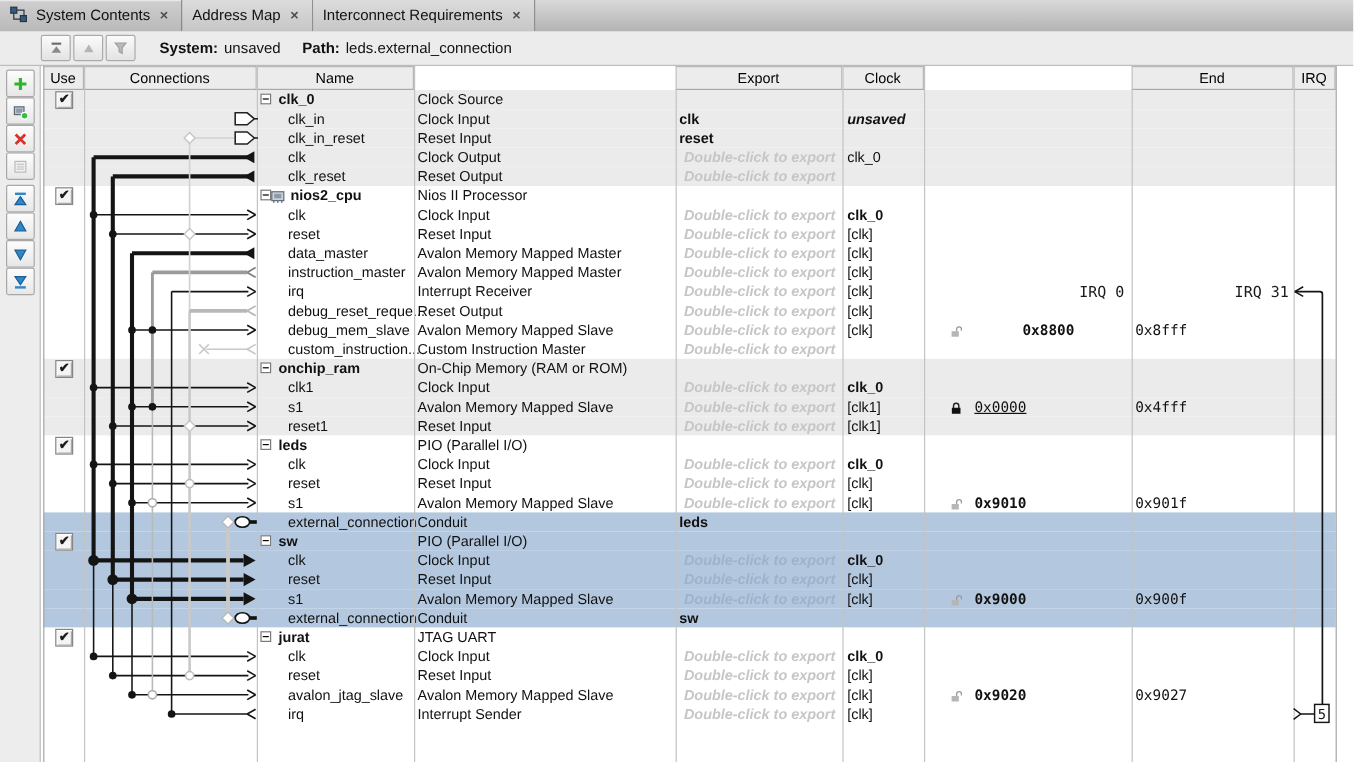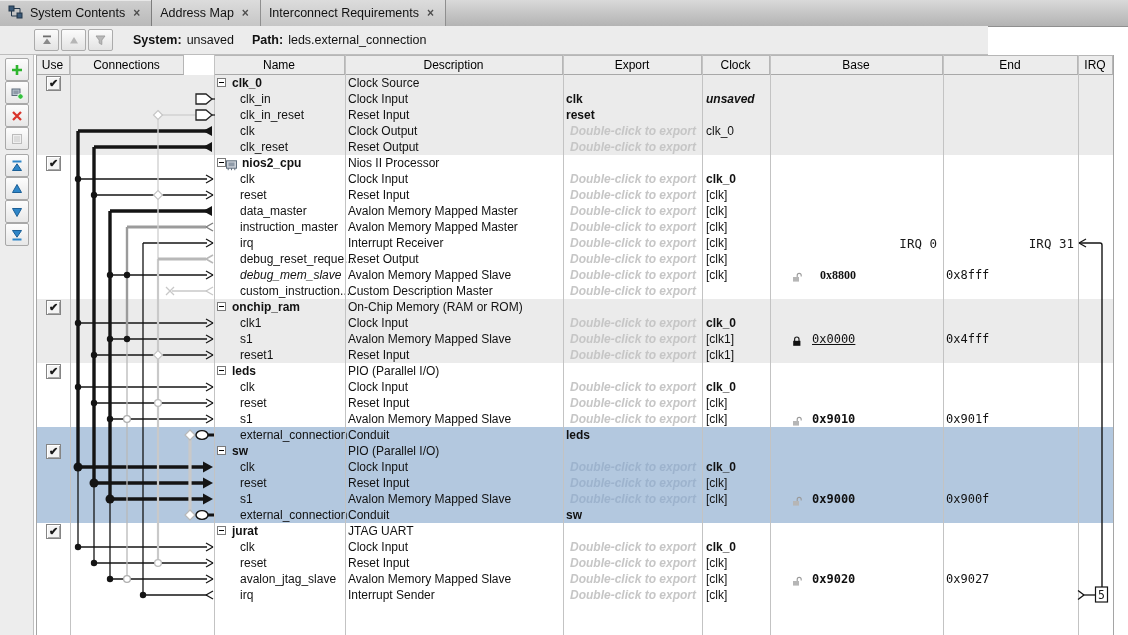--- a/index.html
+++ b/index.html
@@ -8,21 +8,21 @@
   
   #tabbar{position:absolute;left:0;top:0;width:1128px;height:26px;
           background:linear-gradient(#d9d9d9,#b3b3b3);border-bottom:1px solid #8f8f8f;
           display:flex;align-items:stretch;}
   .tab{display:flex;align-items:center;gap:7px;padding:0 10px 0 8px;font-size:12.5px;color:#111;
        border-right:1px solid #8f8f8f;background:linear-gradient(#dcdcdc,#c6c6c6);}
   .tab.active{background:linear-gradient(#cfcfcf,#b9b9b9);border-right:1px solid #7d7d7d;
        box-shadow:inset 0 1px 0 #e8e8e8;}
   .tab .close{color:#4e4e4e;font-weight:bold;font-size:12px;line-height:12px;padding:0 1px;}
   
-  #subbar{position:absolute;left:0;top:26px;width:988px;height:28px;background:#ececec;
+  #subbar{position:absolute;left:0;top:26px;width:1128px;height:28px;background:#ececec;
           border-bottom:1px solid #bdbdbd;display:flex;align-items:center;font-size:12.5px;color:#111;}
   .sbtn{width:23px;height:20px;margin-right:2px;background:linear-gradient(#fbfbfb,#e3e3e3);
         border:1px solid #ababab;border-radius:2px;display:flex;align-items:center;justify-content:center;}
   #subbar .lbl{font-weight:bold;margin-left:18px;}
   #subbar .val{margin-left:5px;}
   
   #side{position:absolute;left:0;top:55px;width:33px;height:580px;background:#ededed;border-right:1px solid #c0c0c0;}
   .vbtn{position:absolute;left:5px;width:22px;height:21px;background:linear-gradient(#fdfdfd,#e7e7e7);
         border:1px solid #a8a8a8;border-radius:2px;display:flex;align-items:center;justify-content:center;}
   
@@ -140,26 +140,24 @@
     <div class="vbtn" style="top:168px">
         <svg width="14" height="14" viewBox="0 0 14 14">
           <path d="M7 9.2 L2.5 2.5 H11.5 Z" fill="#2f86c8" stroke="#1b5f96"></path>
           <rect x="2.5" y="10.5" width="9" height="2" fill="#2f86c8"></rect>
         </svg>
       </div>
   </div>
 
   <div id="table-area">
       <div class="hcell" style="left: 36px; top: 55px; width: 34px;">Use</div>
-      <div class="hcell" style="left: 70px; top: 55px; width: 114px;">Connections</div>
+      <div class="hcell" style="left: 70px; top: 55px; width: 144px;">Connections</div>
       <div class="hcell" style="left: 214px; top: 55px; width: 131px;">Name</div>
-      <div class="hcell" style="left: 345px; top: 55px; width: 218px;">Description</div>
       <div class="hcell" style="left: 563px; top: 55px; width: 139px;">Export</div>
       <div class="hcell" style="left: 702px; top: 55px; width: 68px;">Clock</div>
-      <div class="hcell" style="left: 770px; top: 55px; width: 173px;">Base</div>
       <div class="hcell" style="left: 943px; top: 55px; width: 135px;">End</div>
       <div class="hcell" style="left: 1078px; top: 55px; width: 35px;">IRQ</div>
       <div class="row band-shade" style="top: 75px;">
         <div class="cb" style="left: 10px; top: 1px;">✔</div>
         <div class="minus" style="left: 181px; top: 3px;"></div>
         <span class="t bold" style="left: 196px;">clk_0</span>
         <span class="t" style="left: 312px;">Clock Source</span>
       </div>
       <div class="row band-shade" style="top: 91px;">
         <span class="t" style="left: 204px;">clk_in</span>
@@ -224,34 +222,34 @@
         <div class="t ph" style="left: 530px; width: 130px;">Double-click to export</div>
         <span class="t" style="left: 670px;">[clk]</span>
       </div>
       <div class="row band-white" style="top: 251px;">
         <span class="t" style="left: 204px;">debug_reset_reque...</span>
         <span class="t" style="left: 312px;">Reset Output</span>
         <div class="t ph" style="left: 530px; width: 130px;">Double-click to export</div>
         <span class="t" style="left: 670px;">[clk]</span>
       </div>
       <div class="row band-white" style="top: 267px;">
-        <span class="t" style="left: 204px; font-style: italic;">debug_mem_slave</span>
+        <span class="t" style="left: 204px;">debug_mem_slave</span>
         <span class="t" style="left: 312px;">Avalon Memory Mapped Slave</span>
         <div class="t ph" style="left: 530px; width: 130px;">Double-click to export</div>
         <span class="t" style="left: 670px;">[clk]</span>
         <span class="icn" style="left: 756px; top: 2px;"><svg width="10" height="11" viewBox="0 0 10 11">
             <path d="M5.2 5 V3.4 a2 2 0 0 1 4 0 V4.6" fill="none" stroke="#9a9a9a" stroke-width="1.1"></path>
             <rect x="1" y="5" width="6" height="4.6" fill="#b6b6b6"></rect>
           </svg></span>
-        <span class="t mono bold" style="left: 784px; font-family: Liberation Serif, serif;">0x8800</span>
+        <span class="t mono bold" style="left: 816px;">0x8800</span>
         <span class="t mono" style="left: 910px;">0x8fff</span>
       </div>
       <div class="row band-white" style="top: 283px;">
         <span class="t" style="left: 204px;">custom_instruction...</span>
-        <span class="t" style="left: 312px;">Custom Description Master</span>
+        <span class="t" style="left: 312px;">Custom Instruction Master</span>
         <div class="t ph" style="left: 530px; width: 130px;">Double-click to export</div>
       </div>
       <div class="row band-shade" style="top: 299px;">
         <div class="cb" style="left: 10px; top: 1px;">✔</div>
         <div class="minus" style="left: 181px; top: 3px;"></div>
         <span class="t bold" style="left: 196px;">onchip_ram</span>
         <span class="t" style="left: 312px;">On-Chip Memory (RAM or ROM)</span>
       </div>
       <div class="row band-shade" style="top: 315px;">
         <span class="t" style="left: 204px;">clk1</span>

